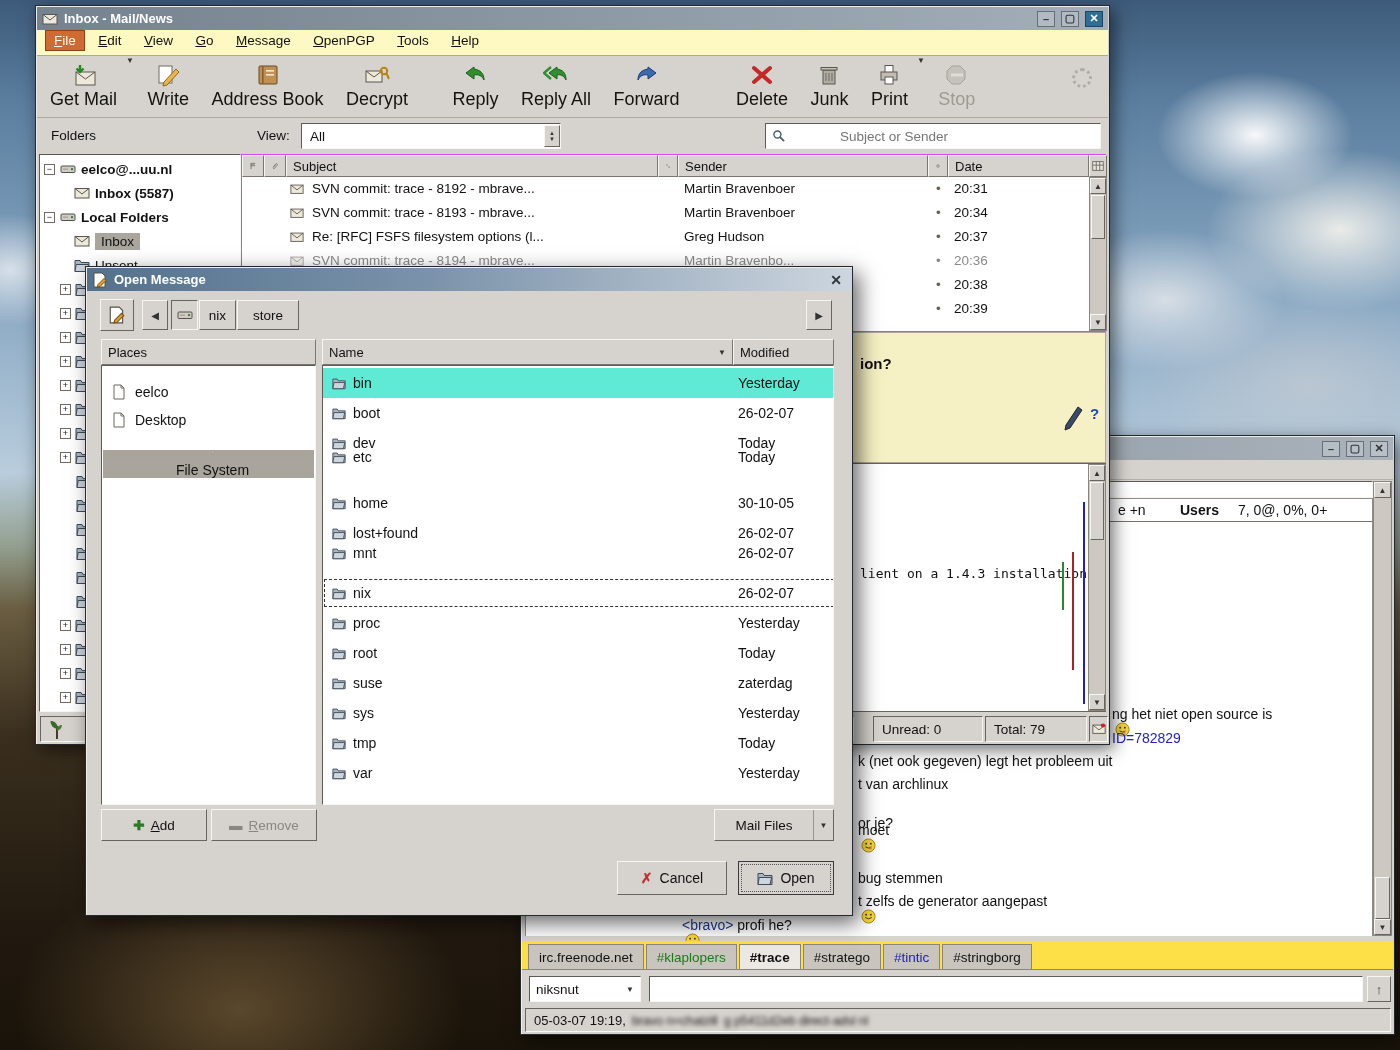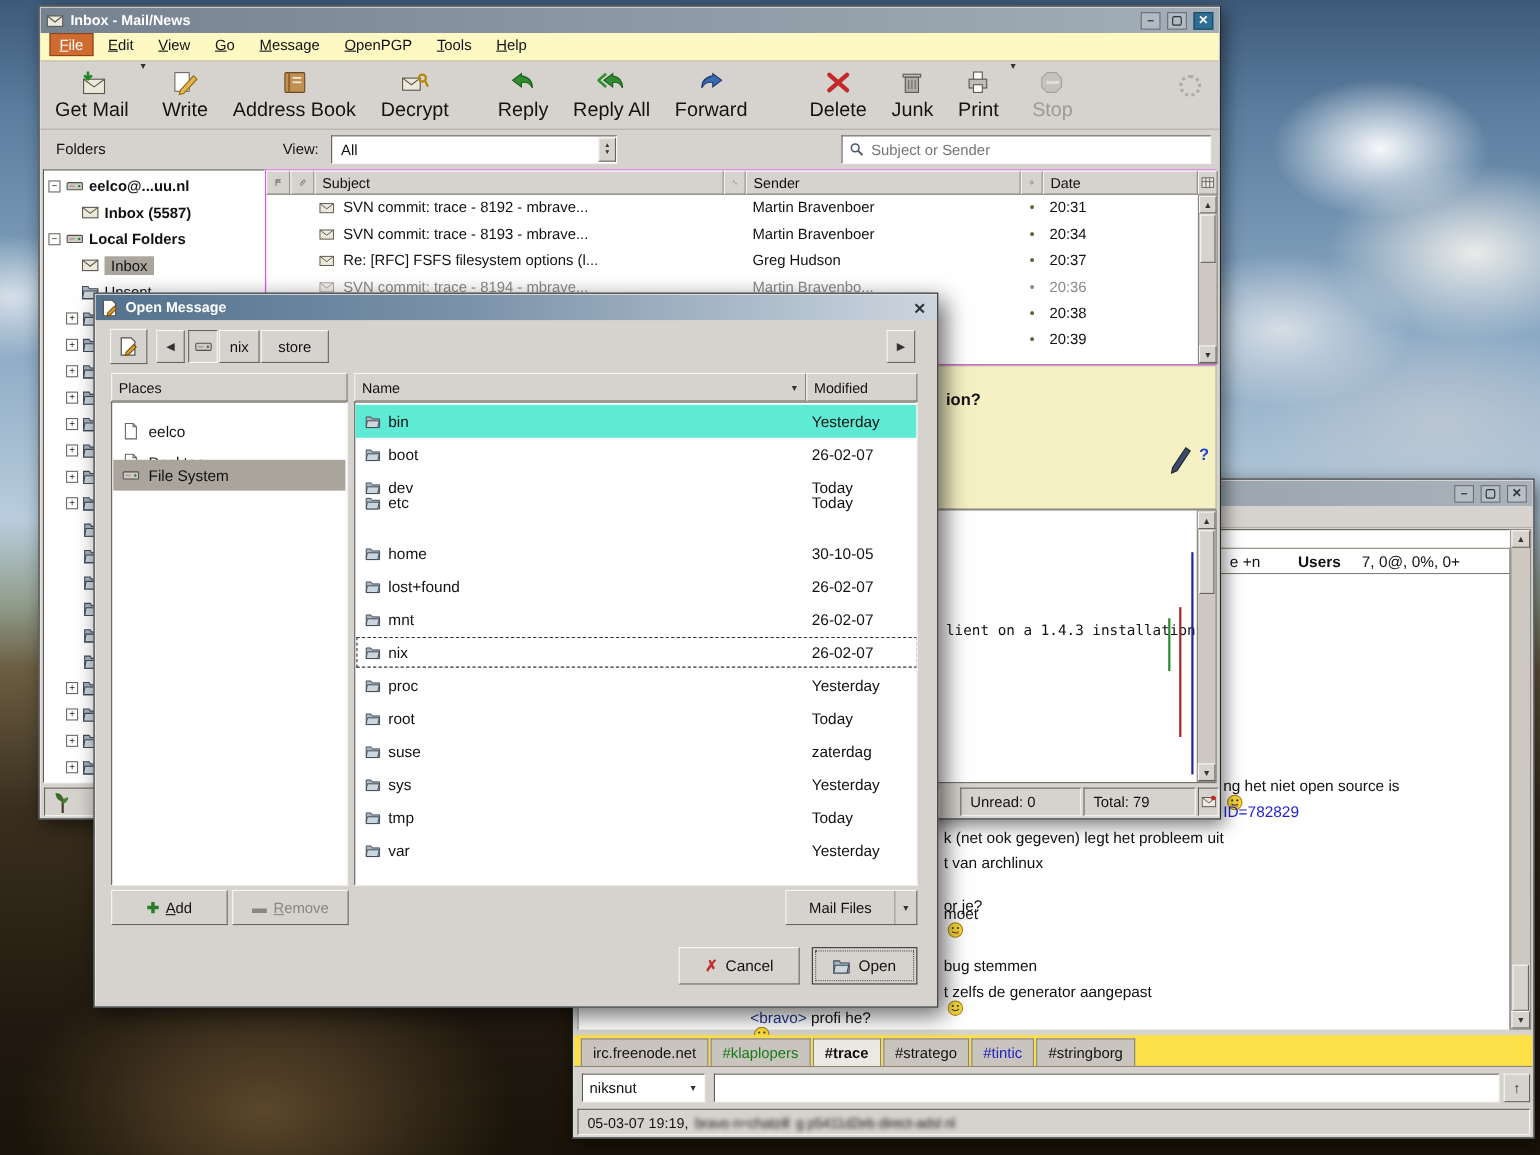--- a/index.html
+++ b/index.html
@@ -343,21 +343,21 @@
       <span class="abs" style="left:220px; top:10px; font-size:13.5px;">View:</span>
       <div class="abs sunkenw" style="left:264px; top:5px; width:260px; height:26px; display:flex; align-items:center; padding-left:8px; font-size:13.5px;">
         <span>All</span>
         <span class="spacer"></span>
         <span class="raised" style="width:16px; height:22px; display:flex; flex-direction:column; align-items:center; justify-content:center; font-size:6px; color:#333;">▲<br>▼</span>
       </div>
       <div class="abs sunkenw" style="left:728px; top:5px; width:336px; height:26px; display:flex; align-items:center; gap:6px; padding:0 6px;">
         <svg class="ic14" viewBox="0 0 16 16">
             <use href="#i-mag"></use>
           </svg>
-        <input style="border: none; outline: none; flex: 1 1 0%; font-size: 13.5px; font-family: inherit; color: #7f1d1d; background: transparent;" placeholder="Subject or Sender">
+        <input style="border: none; outline: none; flex: 1 1 0%; font-size: 13.5px; font-family: inherit; color: #7f1d1d; background: transparent; margin-left: 48px;" placeholder="Subject or Sender">
       </div>
     </div>
 
     <div class="abs sunkenw" style="left:3px; top:148px; width:202px; height:558px; overflow:hidden;">
       <div class="trow" style="left:4px; top:2px;">
         <span class="exp">−</span>
         <svg class="ic16" viewBox="0 0 16 16">
             <use href="#i-drive"></use>
           </svg>
         <span class="b">eelco@...uu.nl</span>
@@ -660,21 +660,21 @@
             <use href="#i-page"></use>
           </svg>
         <span>eelco</span>
       </div>
       <div class="place-row" style="top:40px;">
         <svg class="ic16" viewBox="0 0 16 16">
             <use href="#i-page"></use>
           </svg>
         <span>Desktop</span>
       </div>
-      <div class="place-row sel" style="top:52px;">
+      <div class="place-row sel" style="top:84px;flex-direction:column;">
         <svg class="ic16" viewBox="0 0 16 16">
             <use href="#i-drive"></use>
           </svg>
         <span>File System</span>
       </div>
     </div>
 
     <div class="hdrcell" style="left:236px; top:72px; width:411px; height:26px;">
       <span>Name</span>
         <span class="spacer"></span>
@@ -719,21 +719,21 @@
           <span class="nm">home</span>
           <span class="md">30-10-05</span>
         </div>
       <div class="frow" style="top:152px;">
           <svg class="ficon" viewBox="0 0 16 16">
             <use href="#i-folder"></use>
           </svg>
           <span class="nm">lost+found</span>
           <span class="md">26-02-07</span>
         </div>
-      <div class="frow" style="top:182px;">
+      <div class="frow" style="top:172px;">
           <svg class="ficon" viewBox="0 0 16 16">
             <use href="#i-folder"></use>
           </svg>
           <span class="nm">mnt</span>
           <span class="md">26-02-07</span>
         </div>
       <div class="frow focusrow" style="top:212px;">
           <svg class="ficon" viewBox="0 0 16 16">
             <use href="#i-folder"></use>
           </svg>

